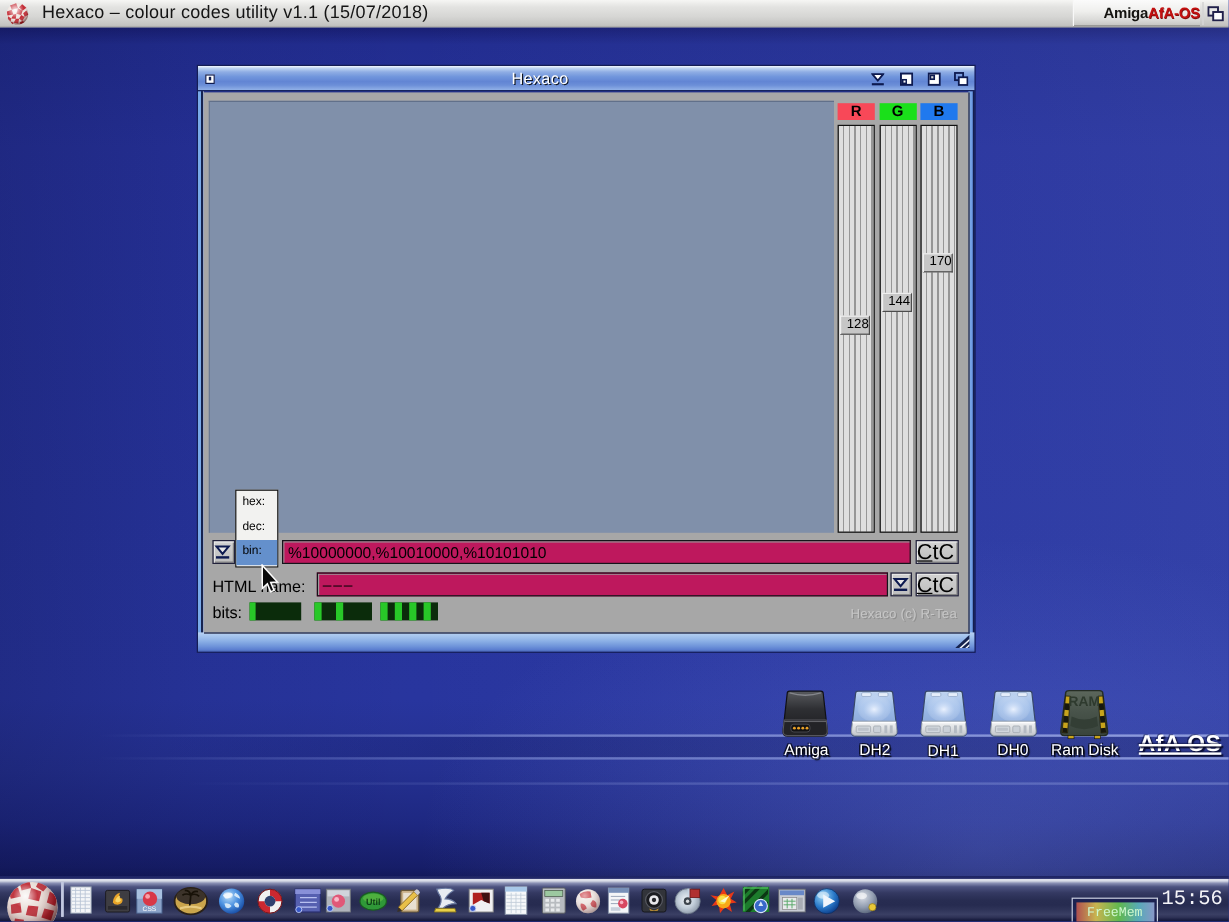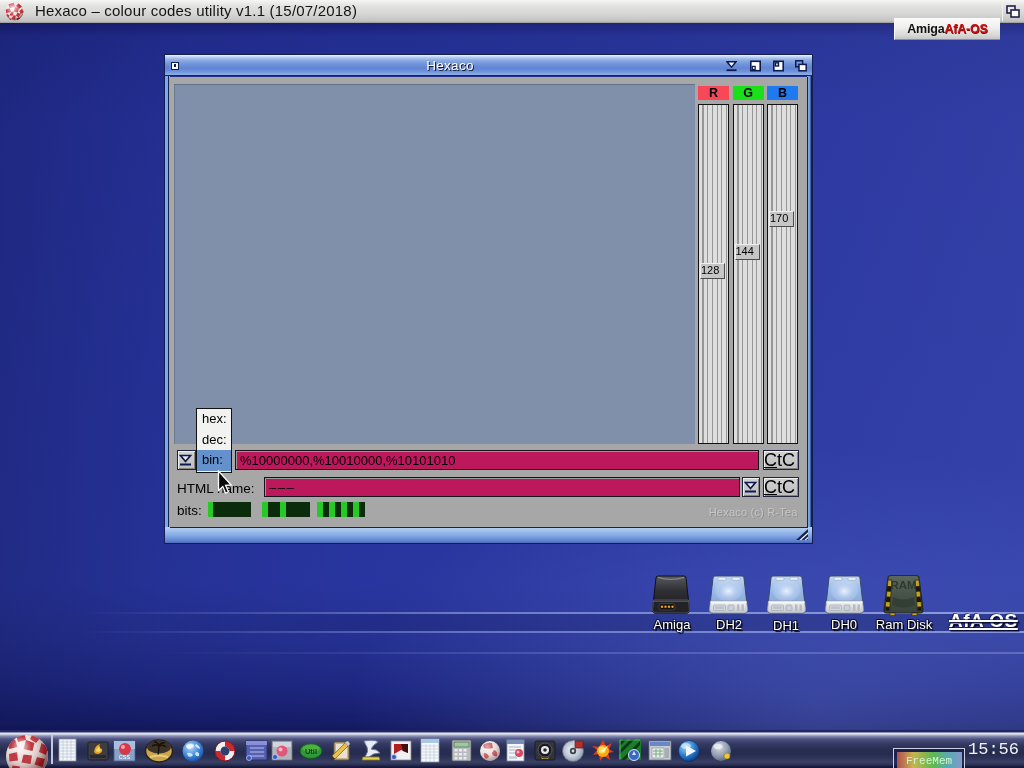--- a/index.html
+++ b/index.html
@@ -12,23 +12,23 @@
   linear-gradient(180deg,#191f74 0px,#222d90 14px,#263199 100px,#27349d 400px,#28359e 560px,#243090 620px,#1e2882 662px,#161d68 700px,#111754 711px);}
 .band{position:absolute;left:0;width:1024px}
 #bandd1{top:614px;height:17px;background:linear-gradient(90deg,rgba(10,14,60,0) 12%,rgba(10,14,60,0.16) 40%,rgba(10,14,60,0.22) 100%)}
 #line1{top:612px;height:2px;background:linear-gradient(90deg,rgba(170,185,238,0) 8%,rgba(170,185,238,0.5) 45%,rgba(180,193,242,0.7) 100%)}
 #line2{top:631px;height:2px;background:linear-gradient(90deg,rgba(170,185,238,0) 8%,rgba(170,185,238,0.45) 45%,rgba(180,193,242,0.65) 100%)}
 #line3{top:651.5px;height:2px;background:linear-gradient(90deg,rgba(165,180,235,0) 15%,rgba(150,165,225,0.28) 55%,rgba(150,165,225,0.4) 100%)}
 
 #topbar{position:absolute;top:0;left:0;width:1024px;height:23px;
  background:linear-gradient(180deg,#f6f6f4 0%,#e3e3e1 25%,#d6d6d4 60%,#c3c3c1 92%,#9a9a98 100%);}
 #topbar .title{position:absolute;left:35px;top:2px;font-size:15px;color:#141414;letter-spacing:0.2px}
-#amigabox{position:absolute;right:24px;top:18px;width:106px;height:22px;white-space:nowrap;
+#amigabox{position:absolute;right:24px;top:0;width:106px;height:22px;white-space:nowrap;
  background:linear-gradient(180deg,#fbfbfb 0%,#efefed 45%,#d9d9d7 80%,#c6c6c4 100%);
- border-left:1px solid #f8f8f8;border-bottom:1px solid #8f8f8d;text-align:center;font-weight:bold;font-size:12.5px;line-height:22px;letter-spacing:-0.2px}
+ border-left:1px solid #f8f8f8;border-bottom:1px solid #8f8f8d;text-align:right;font-weight:bold;font-size:12.5px;line-height:22px;letter-spacing:-0.2px}
 #amigabox .a1{color:#13120f}
 #amigabox .a2{color:#c41010;text-shadow:0.5px 0.5px 0 #801010}
 #tbsep{position:absolute;right:21px;top:2px;width:1px;height:19px;background:#909090;border-right:1px solid #f0f0f0}
 
 #win{position:absolute;left:163.5px;top:54px;width:649px;height:490px;background:#26348e;border:1px solid #151d55}
 #wtitle{position:absolute;left:0;top:0;width:647px;height:21px;
  background:linear-gradient(180deg,#f2f7fe 0%,#bcd2f1 10%,#8fade4 25%,#7095dc 45%,#6285d4 65%,#6c8fd8 80%,#82a3e1 92%,#90b0e7 100%);
  border-bottom:1px solid #16245f}
 #wtitle .wt{position:absolute;left:0;right:76px;text-align:center;top:2.5px;font-size:13.5px;color:#fff;text-shadow:1px 1px 0 #10151f;letter-spacing:0.3px}
 #closeg{position:absolute;left:6.5px;top:6.5px;width:8px;height:8px;background:#fff;border:1px solid #0d1b52}
@@ -38,33 +38,33 @@
 #wleft{position:absolute;left:0;top:21px;width:5.5px;height:453px;background:linear-gradient(90deg,#79aae9 0%,#79aae9 54%,#16234f 54%,#16234f 82%,#9aa5c0 82%,#9aa5c0 100%)}
 #wright{position:absolute;right:0;top:21px;width:4.5px;height:453px;background:linear-gradient(90deg,#82aee8 0%,#6f9de4 55%,#5a82cc 68%,#141f4e 74%,#141f4e 100%)}
 #wbot{position:absolute;left:0;bottom:0;width:647px;height:16px;background:linear-gradient(180deg,#b9d2f3 0%,#a5c4ee 20%,#8cb0e6 45%,#6f94da 72%,#5b7ed0 90%,#4a67b4 100%)}
 #wbody{position:absolute;left:5.5px;top:22px;width:637.5px;height:451px;background:#a7a7a7;border-right:1.5px solid #16234f;border-bottom:1.5px solid #16234f}
 
 #preview{position:absolute;left:4px;top:7px;width:521px;height:360px;background:#8090aa;border-top:1px solid #61708a;border-left:1px solid #6b7a94}
 
 .sliderlab{position:absolute;top:9px;width:31px;height:14px;text-align:center;font-weight:bold;font-size:12.5px;line-height:14px;color:#000}
 .strack{position:absolute;top:27px;width:31px;height:340px;border:1.5px solid #111;
  background:repeating-linear-gradient(90deg,#dedede 0px,#dedede 3.5px,#969696 3.5px,#969696 4.7px);}
-.sknob{position:absolute;left:1px;width:25px;height:16px;background:#c6c6c6;border-top:1.5px solid #efefef;border-left:1.5px solid #efefef;border-right:1.5px solid #4c4c4c;border-bottom:1.5px solid #4c4c4c;text-align:left;font-size:11px;line-height:13px;color:#000}
+.sknob{position:absolute;left:1px;width:25px;height:16px;background:#c6c6c6;border-top:1.5px solid #efefef;border-left:1.5px solid #efefef;border-right:1.5px solid #4c4c4c;border-bottom:1.5px solid #4c4c4c;text-align:right;font-size:11px;line-height:13px;color:#000}
 
 .btn{position:absolute;background:linear-gradient(180deg,#d2d2d2,#bebebe);border:1px solid #22223c;box-shadow:inset 1px 1px 0 #eeeeee,inset -1px -1px 0 #848484;font-size:18px;color:#000}
 .inp{position:absolute;background:#be185d;border:1px solid #14141a;box-shadow:inset 1px 1px 0 #9a9a9a;font-size:13px;color:#000;padding-left:4px}
 .cyc{position:absolute;width:19px;height:20px}
 .cyc2{width:18px!important}
 .lbl{position:absolute;font-size:13.5px;color:#000}
 
 .bitg{position:absolute;top:450px;height:15px;width:43px;background:#0b2c0b;display:flex}
 .bitg b{flex:1}
 .on{background:#28c828}
 
-#popup{position:absolute;left:26px;top:331px;width:36px;height:65px;background:#f2f2f0;border:1.5px solid #111;font-size:13px;color:#000;z-index:40}
+#popup{position:absolute;left:26px;top:331px;width:36px;height:65px;background:#f2f2f0;border:1.5px solid #111;font-size:10px;color:#000;z-index:40}
 #popup div{height:20.7px;line-height:20.5px;padding-left:5px}
 #popup .sel{background:#6490cc}
 
 #ghost{position:absolute;right:9px;top:429px;font-size:11px;color:#c6c6c6;text-shadow:1px 1px 0 #8e8e8e;letter-spacing:0.2px}
 .dlab{position:absolute;transform:translateX(-50%);font-size:13px;color:#fff;text-shadow:-1px -1px 0 rgba(0,0,0,0.6),1px -1px 0 rgba(0,0,0,0.6),-1px 1px 0 rgba(0,0,0,0.6),1.5px 1.5px 1px #000;white-space:nowrap}
 #afaos{left:949px;top:610px;font-size:19px;font-weight:bold;font-style:normal;letter-spacing:1.5px;color:#fff;text-shadow:-1px -1px 0 rgba(10,15,60,0.5),1.5px 1.5px 1px rgba(5,8,40,0.9);text-decoration:underline line-through;text-decoration-thickness:1.8px;letter-spacing:0.5px}
 
 #taskbar{position:absolute;left:0;top:730px;width:1024px;height:38px;
  background:linear-gradient(180deg,#1d2364 0px,#232968 2px,#eef0f6 3px,#c8ccdc 4.5px,#8a90b4 6px,#4d5380 9px,#343962 14px,#282d52 20px,#262b50 24px,#2e3358 28px,#3a3f64 32px,#2e3256 34.5px,#191d40 36.5px,#121536 38px);}
 #tsep{position:absolute;left:51px;top:735px;width:1.5px;height:29px;background:#c2c8e0}

